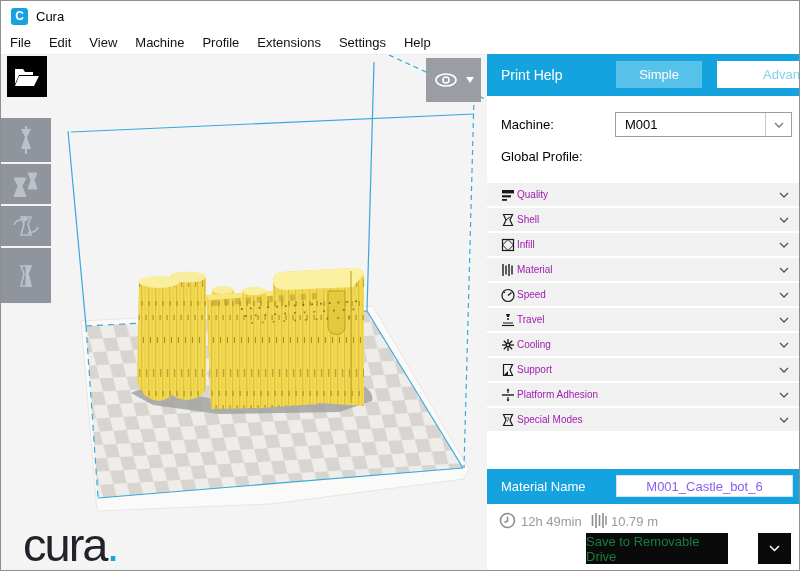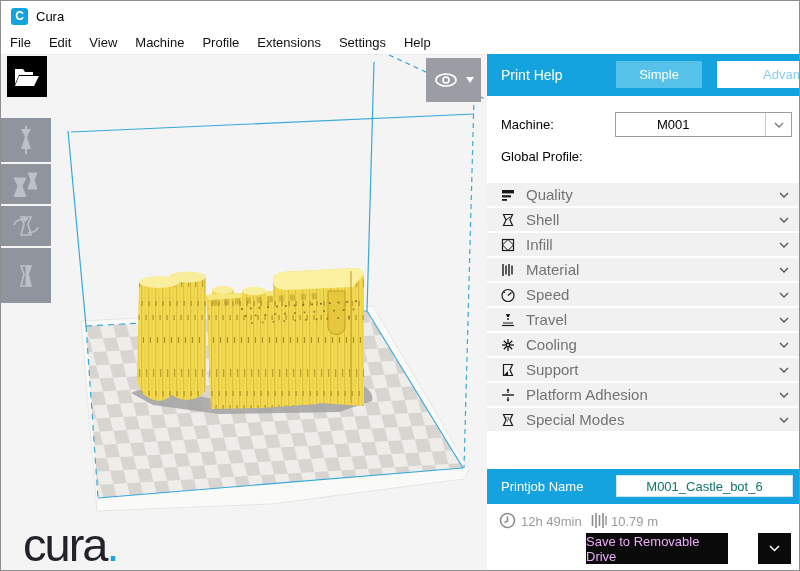--- a/index.html
+++ b/index.html
@@ -38,38 +38,38 @@
   .tool-btn svg { stroke:#bcc0c7; fill:#bcc0c7; }
   
   .rightpanel { position:absolute; left:486px; top:0; width:314px; height:571px; background:#fff; }
   .ps-header { position:absolute; left:0; top:53px; width:100%; height:42px; background:#14a3df; }
   .ps-title { position:absolute; left:14px; top:13px; color:#fff; font-size:14px; }
   .mode-btn { position:absolute; top:7px; height:27px; text-align:center; line-height:27px; font-size:13px; }
   .mode-simple { left:129px; width:86px; background:#57c2e9; color:#fff; }
   .mode-advanced { left:230px; width:91px; background:#fff; color:#85cfee;padding-left:46px; }
   .field-label { position:absolute; left:14px; font-size:13px; color:#000; }
   .dropdown { position:absolute; left:128px; width:177px; height:25px; background:#fff;
-              border:1px solid #9d9d9d; display:flex; align-items:center;padding-left:32px; }
+              border:1px solid #9d9d9d; display:flex; align-items:center; }
   .dropdown .dd-text { flex:1; padding-left:9px; font-size:13px; color:#000; white-space:nowrap; overflow:hidden; }
   .dropdown .dd-caret { width:26px; height:100%; border-left:1px solid #c9c9c9;
               display:flex; align-items:center; justify-content:center; }
   .sections { position:absolute; left:0; top:182px; width:314px; }
   .section-row { height:23px; margin-bottom:2px; background:#f1f1f1; display:flex; align-items:center; }
   .section-row .s-icon { width:18px; margin-left:12px; display:flex; justify-content:center; }
-  .section-row .s-label { margin-left:9px; flex:1; font-size:15px; color:#737373; }
+  .section-row .s-label { flex:1; font-size:10px; color:#a21caf; }
   .section-row .s-chev { margin-right:12px; display:flex; }
   .pj-bar { position:absolute; left:0; top:468px; width:100%; height:35px; background:#14a3df; }
   .pj-label { position:absolute; left:14px; top:10px; color:#fff; font-size:13px; }
   .pj-input { position:absolute; left:129px; top:7px; width:177px; height:22px; border:1px solid #cfe6f2;
-              background:#fff; font-family:"Liberation Sans",sans-serif; font-size:13px; color:#0f766e;
+              background:#fff; font-family:"Liberation Sans",sans-serif; font-size:13px; color:#8b5cf6;
               text-align:center; padding:0 4px; }
   .stat { position:absolute; top:513px; font-size:13px; color:#9a9a9a; }
   .stat-icon { position:absolute; top:511px; }
   .save-btn { position:absolute; left:99px; top:532px; width:142px; height:31px; background:#0a0a0a;
-              color:#f0abfc; font-size:13px; display:flex; align-items:center; justify-content:center; }
+              color:#15803d; font-size:13px; display:flex; align-items:center; justify-content:center; }
   .save-caret-btn { position:absolute; left:271px; top:532px; width:33px; height:31px; background:#0a0a0a;
               display:flex; align-items:center; justify-content:center; }
 </style>
 </head>
 <body>
 
 <div id="app">
 
   <div class="titlebar">
     <div class="app-icon">C</div>
@@ -379,21 +379,21 @@
           <span class="s-label">Special Modes</span>
           <span class="s-chev">
             <svg width="10" height="6" viewBox="0 0 10 6">
               <polyline points="1,1 5,5 9,1" fill="none" stroke="#555" stroke-width="1.3"></polyline>
             </svg>
           </span>
         </div>
       </div>
 
     <div class="pj-bar">
-      <div class="pj-label">Printjob Name</div>
+      <div class="pj-label">Material Name</div>
     </div>
     <input class="pj-input" style="top: 474px;" value="M001_Castle_bot_6">
 
     <svg class="stat-icon" style="left:12px;" width="17" height="17" viewBox="0 0 17 17">
       <circle cx="8.5" cy="8.5" r="7" fill="none" stroke="#8c8c8c" stroke-width="1.6"></circle>
       <polyline points="8.5,4.5 8.5,9 5.5,10.5" fill="none" stroke="#8c8c8c" stroke-width="1.6"></polyline>
     </svg>
     <div class="stat" style="left:34px;">12h 49min</div>
     <svg class="stat-icon" style="left:104px;" width="16" height="17" viewBox="0 0 16 17">
       <line x1="1.5" y1="3" x2="1.5" y2="14" stroke="#8c8c8c" stroke-width="1.6"></line>

